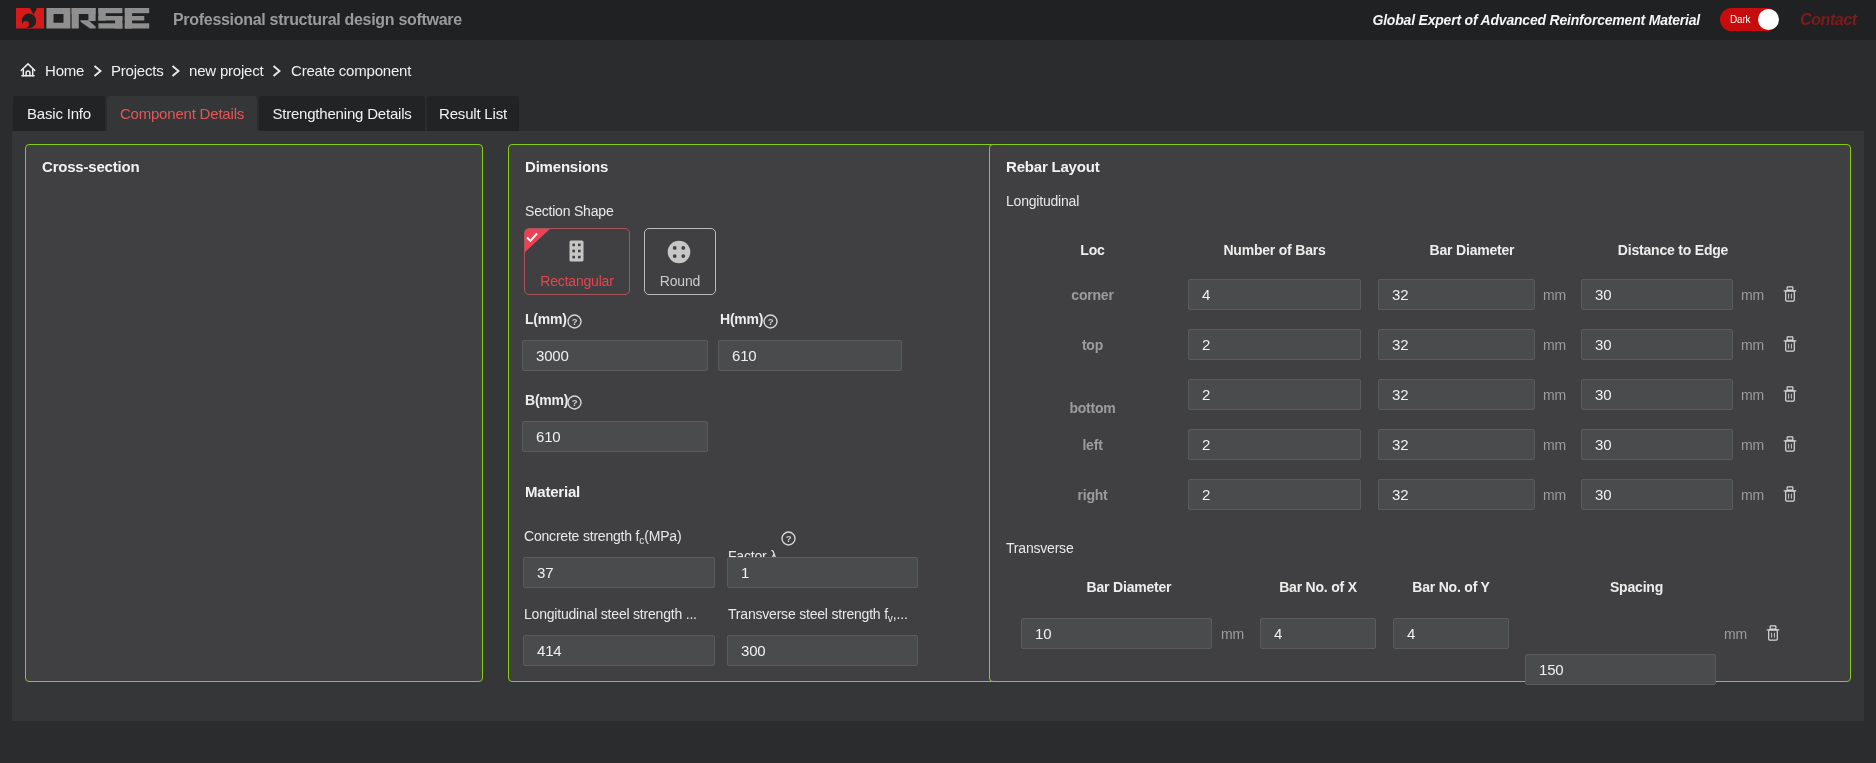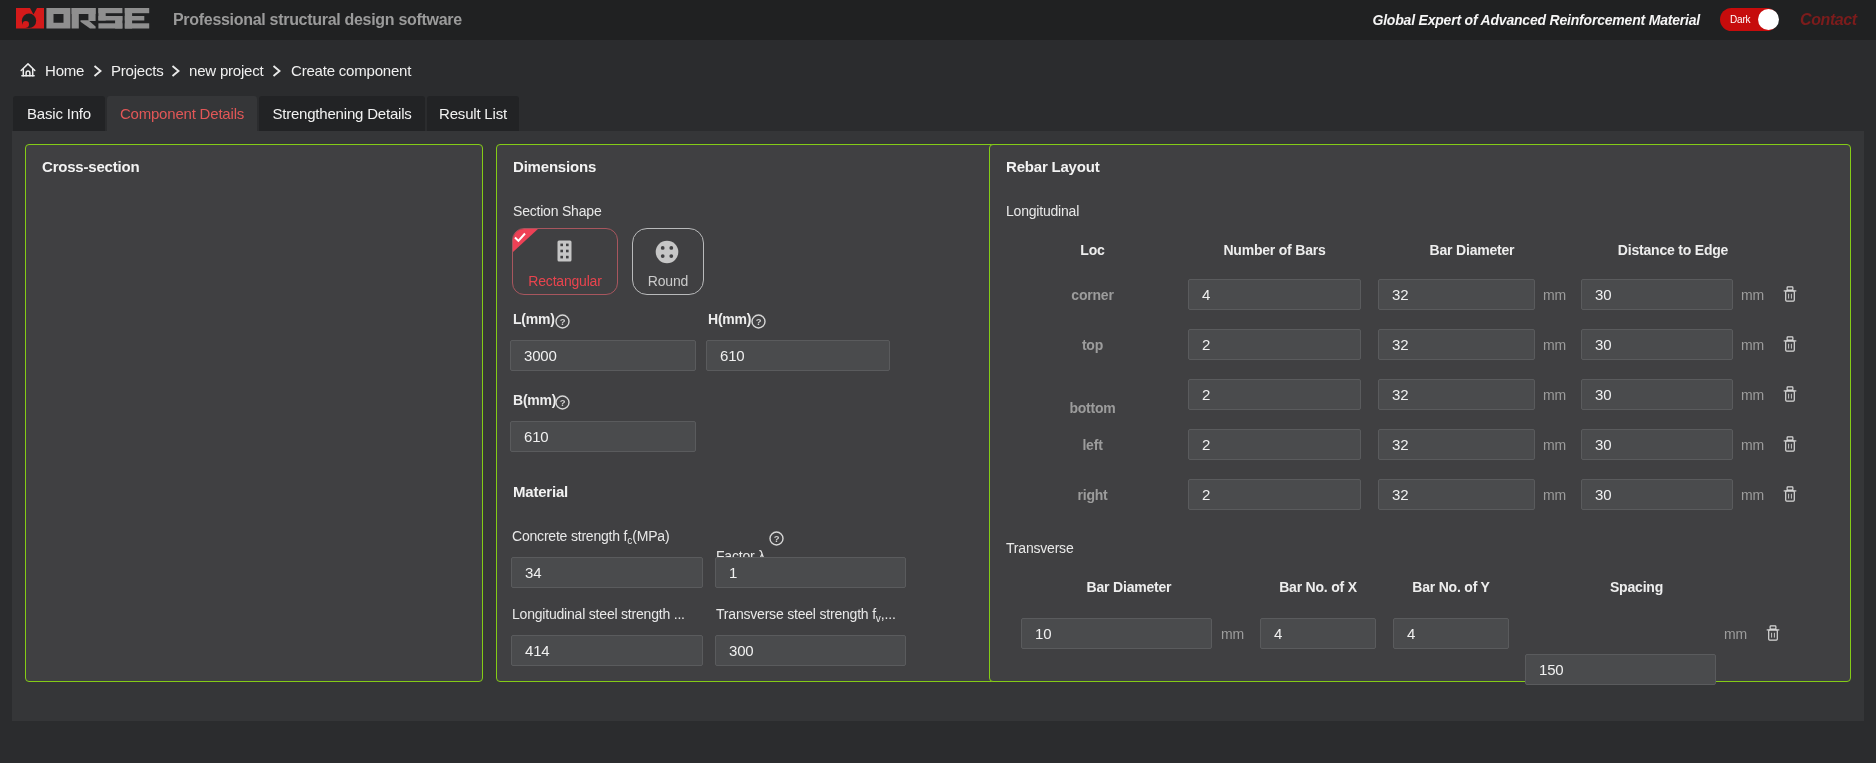--- a/index.html
+++ b/index.html
@@ -82,42 +82,42 @@
 
 <div class="tab" style="left:13px;width:92px;">Basic Info</div>
 <div class="tab act" style="left:107px;width:150px;">Component Details</div>
 <div class="tab" style="left:259px;width:166px;">Strengthening Details</div>
 <div class="tab" style="left:427px;width:92px;">Result List</div>
 
 <div class="wrap">
   <div class="panel" id="p1" style="left:13px;width:458px;">
     <div class="ptitle">Cross-section</div>
   </div>
-  <div class="panel" id="p2" style="left:484px;width:532px;">
+  <div class="panel" id="p2" style="left:496px;width:532px;">
     <div class="ptitle">Dimensions</div>
     <div class="lbl" style="left:16px;top:59px;">Section Shape</div>
-    <div class="abs" style="left:15px;top:83px;width:106px;height:67px;border:1.5px solid #a8565e;border-radius:12px;overflow:hidden;">
+    <div class="abs" style="left:15px;top:83px;width:106px;height:67px;border:1.5px solid #a8565e;border-radius:5px;overflow:hidden;">
       <svg class="abs" style="left:-1.5px;top:-1.5px" width="30" height="30" viewBox="0 0 30 30">
         <polygon points="0,0 27,0 0,25" fill="#ee4156"></polygon>
         <path d="M3 9.5 l3.4 3.4 L13 5.5" stroke="#fff" stroke-width="2" fill="none"></path>
       </svg>
       <svg class="abs" style="left:43.5px;top:11px" width="15" height="22" viewBox="0 0 15 22">
         <rect x="0.5" y="0.5" width="14" height="21" rx="1.5" fill="#c6c6c6"></rect>
         <g fill="#404042">
           <rect x="3.4" y="3.6" width="2.6" height="2.6"></rect>
             <rect x="9" y="3.6" width="2.6" height="2.6"></rect>
           <rect x="3.4" y="9.7" width="2.6" height="2.6"></rect>
             <rect x="9" y="9.7" width="2.6" height="2.6"></rect>
           <rect x="3.4" y="15.8" width="2.6" height="2.6"></rect>
             <rect x="9" y="15.8" width="2.6" height="2.6"></rect>
         </g>
       </svg>
       <div class="abs ctr" style="left:0;top:45px;width:104px;font-size:14px;color:#e8444e;line-height:14px;">Rectangular</div>
     </div>
-    <div class="abs" style="left:135px;top:83px;width:72px;height:67px;border:1px solid #b9babb;border-radius:15px;">
+    <div class="abs" style="left:135px;top:83px;width:72px;height:67px;border:1px solid #b9babb;border-radius:5px;">
       <svg class="abs" style="left:22px;top:11px" width="24" height="24" viewBox="0 0 24 24">
         <circle cx="12" cy="12" r="11.3" fill="#c6c6c6"></circle>
         <g fill="#404042">
           <circle cx="7.7" cy="7.9" r="1.9"></circle>
             <circle cx="16.3" cy="7.9" r="1.9"></circle>
           <circle cx="7.7" cy="16.1" r="1.9"></circle>
             <circle cx="16.3" cy="16.1" r="1.9"></circle>
         </g>
       </svg>
       <div class="abs ctr" style="left:0;top:45px;width:70px;font-size:14px;color:#cbcbcb;line-height:14px;">Round</div>
@@ -140,30 +140,30 @@
       <text x="7.5" y="11" font-size="9.5" font-weight="bold" fill="#cfcfcf" text-anchor="middle" font-family="Liberation Sans">?</text>
     </svg>
     <div class="inp" style="left:13px;top:276px;width:186px;">610</div>
     <div class="ptitle" style="top:338px;">Material</div>
     <div class="lbl" style="left:15px;top:384px;">Concrete strength f<sub>c</sub>(MPa)</div>
     <div class="lbl" style="left:219px;top:384px;margin-top:20px;">Factor λ</div>
     <svg class="abs" style="left:272px;top:386px" width="15" height="15" viewBox="0 0 15 15">
       <circle cx="7.5" cy="7.5" r="6.5" fill="none" stroke="#d6d6d6" stroke-width="1.4"></circle>
       <text x="7.5" y="11" font-size="9.5" font-weight="bold" fill="#cfcfcf" text-anchor="middle" font-family="Liberation Sans">?</text>
     </svg>
-    <div class="inp" style="left:14px;top:412px;width:192px;">34</div>
+    <div class="inp" style="left:14px;top:412px;width:192px;">37</div>
     <div class="inp" style="left:218px;top:412px;width:191px;">1</div>
     <div class="lbl" style="left:15px;top:462px;">Longitudinal steel strength ...</div>
     <div class="lbl" style="left:219px;top:462px;">Transverse steel strength f<sub>v</sub>,...</div>
     <div class="inp" style="left:14px;top:490px;width:192px;">414</div>
     <div class="inp" style="left:218px;top:490px;width:191px;">300</div>
   </div>
   <div class="panel" id="p3" style="left:977px;width:862px;">
     <div class="ptitle">Rebar Layout</div>
-    <div class="lbl" style="left:16px;top:59px;">Longitudinal</div>
+    <div class="lbl" style="left:16px;top:49px;">Longitudinal</div>
     <div class="blbl ctr" style="left:16px;top:98px;width:173px;">Loc</div>
     <div class="blbl ctr" style="left:198px;top:98px;width:173px;">Number of Bars</div>
     <div class="blbl ctr" style="left:388px;top:98px;width:188px;">Bar Diameter</div>
     <div class="blbl ctr" style="left:591px;top:98px;width:184px;">Distance to Edge</div>
     <div class="glbl ctr" style="left:16px;top:143px;width:173px;">corner</div>
     <div class="inp" style="left:198px;top:134px;width:173px;">4</div>
     <div class="inp" style="left:388px;top:134px;width:157px;">32</div>
     <div class="mm" style="left:553px;top:143px;">mm</div>
     <div class="inp" style="left:591px;top:134px;width:152px;">30</div>
     <div class="mm" style="left:751px;top:143px;">mm</div>

